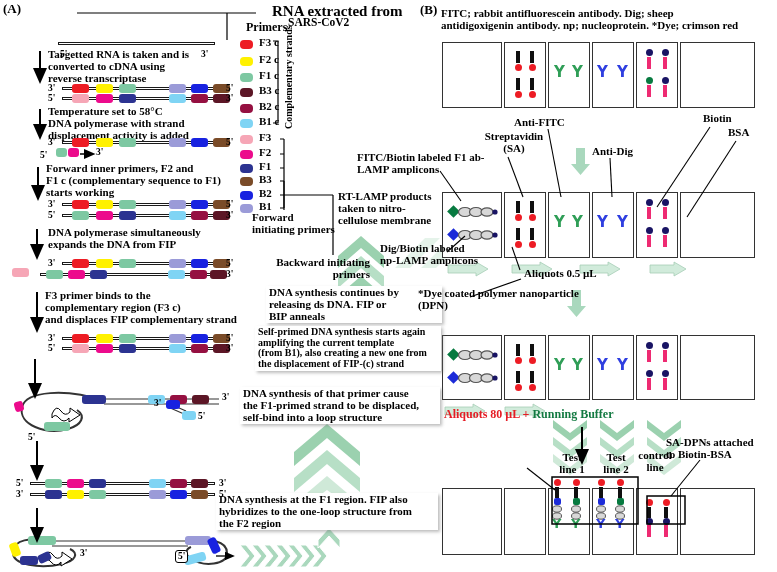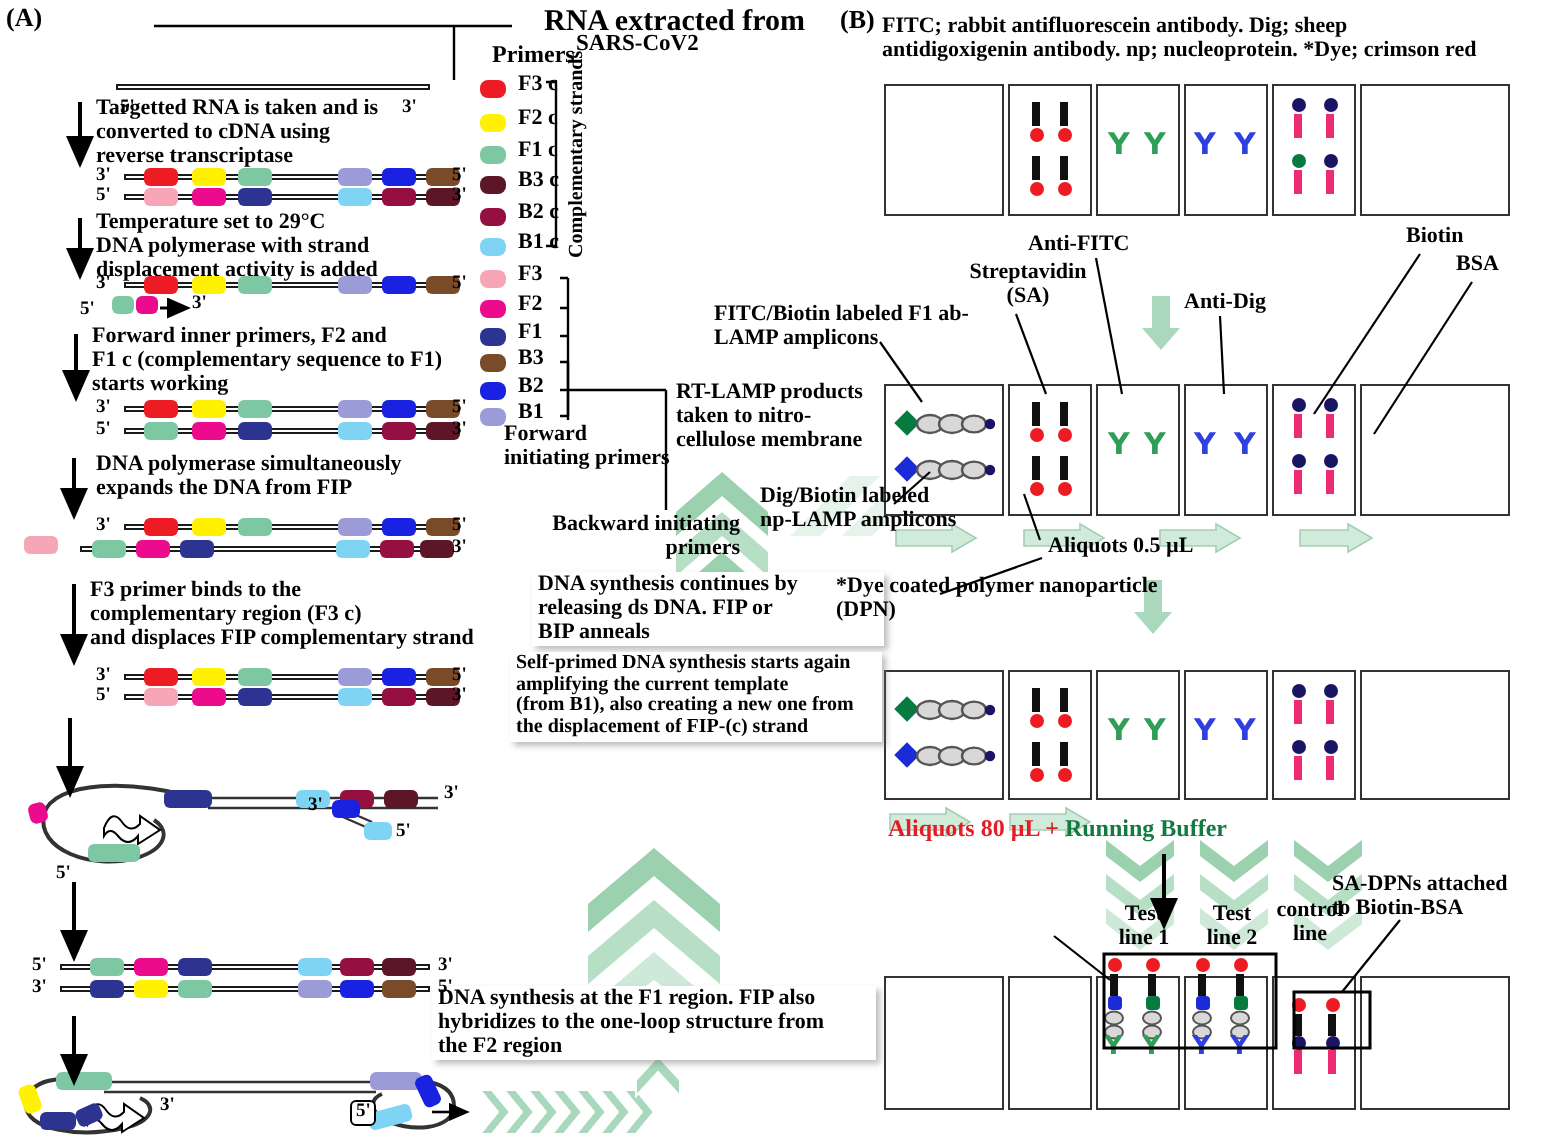--- a/index.html
+++ b/index.html
@@ -119,39 +119,42 @@
   <div class="t" style="left:246px;top:21px;font-size:12px">Primers</div>
   <div class="vert" style="left:283px;top:37px;height:92px">Complementary strands</div>
   <div class="t" style="left:252px;top:212px">Forward
 initiating primers</div>
   <div class="t" style="left:48px;top:49px;width:195px">Targetted RNA is taken and is
 converted to cDNA using
 reverse transcriptase</div>
 
   <div class="t rgt" style="left:240px;top:257px;width:130px">Backward initiating
 primers</div>
-  <div class="t" style="left:48px;top:106px;width:195px">Temperature set to 29°C
+  <div class="t" style="left:48px;top:106px;width:195px">Temperature set to 58°C
 DNA polymerase with strand
 displacement activity is added</div>
   <div class="t" style="left:46px;top:163px;width:205px">Forward inner primers, F2 and
 F1 c (complementary sequence to F1)
 starts working</div>
   <div class="t" style="left:48px;top:227px;width:195px">DNA polymerase simultaneously
 expands the DNA from FIP</div>
   <div class="t" style="left:45px;top:290px;width:215px">F3 primer binds to the
 complementary region (F3 c)
 and displaces  FIP complementary strand</div>
 
   <div class="t ann" style="left:266px;top:286px;width:176px">DNA synthesis continues by
 releasing ds DNA.  FIP or
 BIP anneals</div>
   <div class="t ann" style="left:255px;top:326px;width:186px;font-size:10px">Self-primed DNA synthesis starts again
 amplifying the current template
 (from B1), also creating a new one from
 the displacement of FIP-(c) strand</div>
+  <div class="t ann" style="left:240px;top:387px;width:200px">DNA synthesis of that primer cause
+the F1-primed strand to be displaced,
+self-bind into a loop structure</div>
   <div class="t ann" style="left:216px;top:493px;width:222px">DNA synthesis at the F1 region. FIP also
 hybridizes to the one-loop structure from
 the F2 region</div>
 
   <div class="t" style="left:420px;top:3px;font-size:13px">(B)</div>
   <div class="t" style="left:441px;top:8px;width:336px">FITC; rabbit antifluorescein antibody. Dig; sheep
 antidigoxigenin antibody. np; nucleoprotein. *Dye; crimson red</div>
   <div class="t ctr" style="left:482px;top:131px;width:64px">Streptavidin
 (SA)</div>
   <div class="t" style="left:514px;top:117px">Anti-FITC</div>

